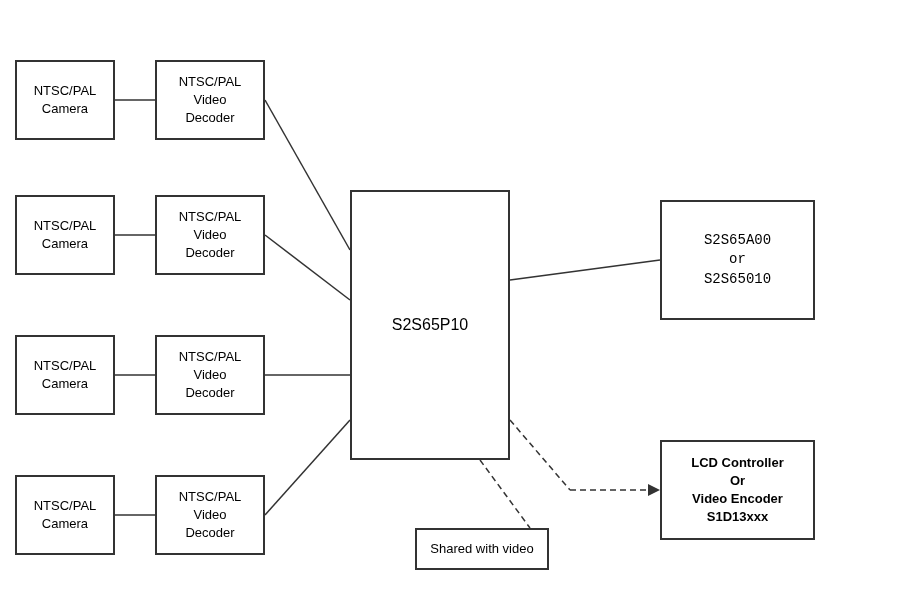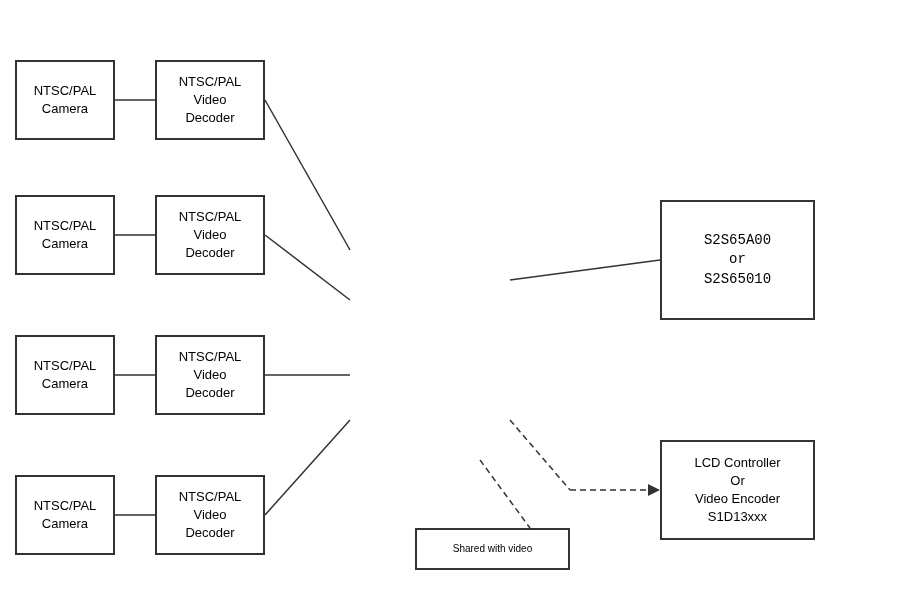--- a/index.html
+++ b/index.html
@@ -74,34 +74,37 @@
   <div class="block" style="left:15px;top:435px;width:100px;height:80px;font-size:13px;">
     <span style="white-space:pre-line;">NTSC/PAL
 Camera</span>
   </div>
   <div class="block" style="left:155px;top:435px;width:110px;height:80px;font-size:13px;">
     <span style="white-space:pre-line;">NTSC/PAL
 Video
 Decoder</span>
   </div>
 
+  <div class="block" style="left:350px;top:150px;width:160px;height:270px;font-size:16px;font-weight:normal;">
+    <span>S2S65P10</span>
+  </div>
 
   <div class="block" style="left:660px;top:160px;width:155px;height:120px;font-size:14px;">
     <span style="white-space:pre-line;font-family:Liberation Mono, monospace;">S2S65A00
 or
 S2S65010</span>
   </div>
-  <div class="block" style="left:660px;top:400px;width:155px;height:100px;font-size:13px;">
+  <div class="block" style="left:660px;top:400px;width:155px;height:100px;font-size:13px;font-weight:bold;">
     <span style="white-space:pre-line;">LCD Controller
 Or
 Video Encoder
 S1D13xxx</span>
   </div>
 
-  <div class="block" style="left:415px;top:488px;width:155px;height:42px;font-size:10px;">
+  <div class="block" style="left:415px;top:488px;width:134px;height:42px;font-size:13px;">
     <span>Shared with video</span>
   </div>
 
   <svg class="lines">
 
     <line x1="115" y1="60" x2="155" y2="60" stroke="#333" stroke-width="1.5"></line>
 
     <line x1="115" y1="195" x2="155" y2="195" stroke="#333" stroke-width="1.5"></line>
 
     <line x1="115" y1="335" x2="155" y2="335" stroke="#333" stroke-width="1.5"></line>

